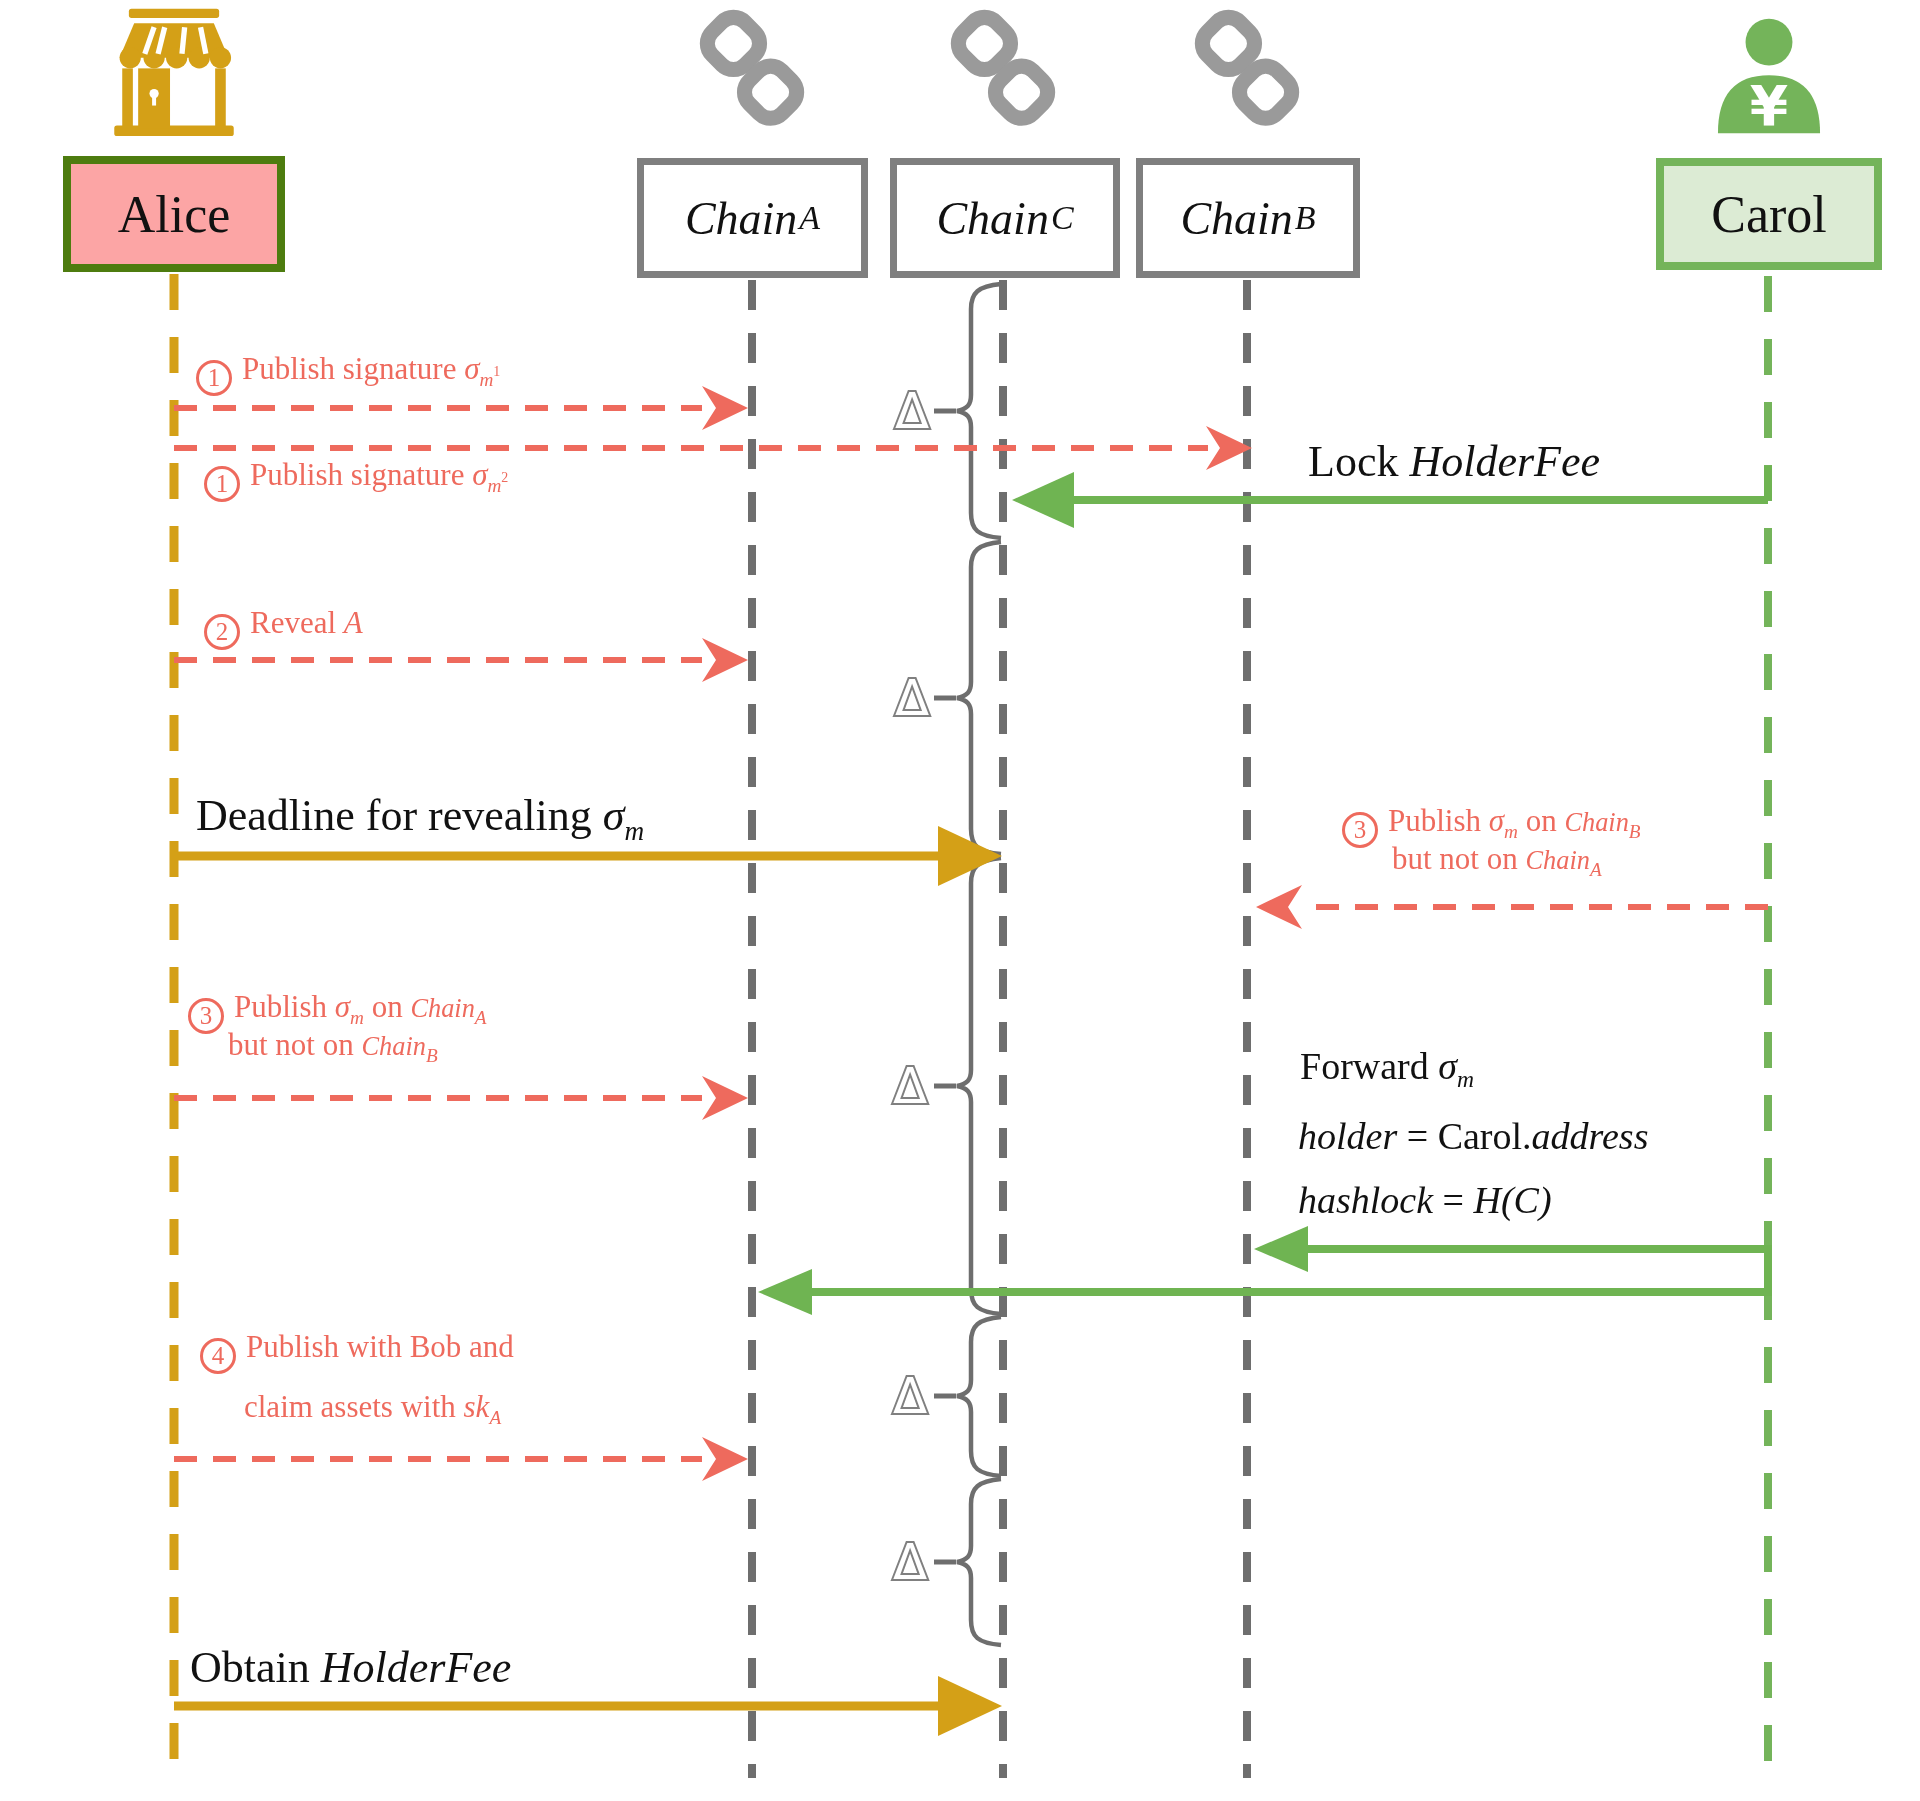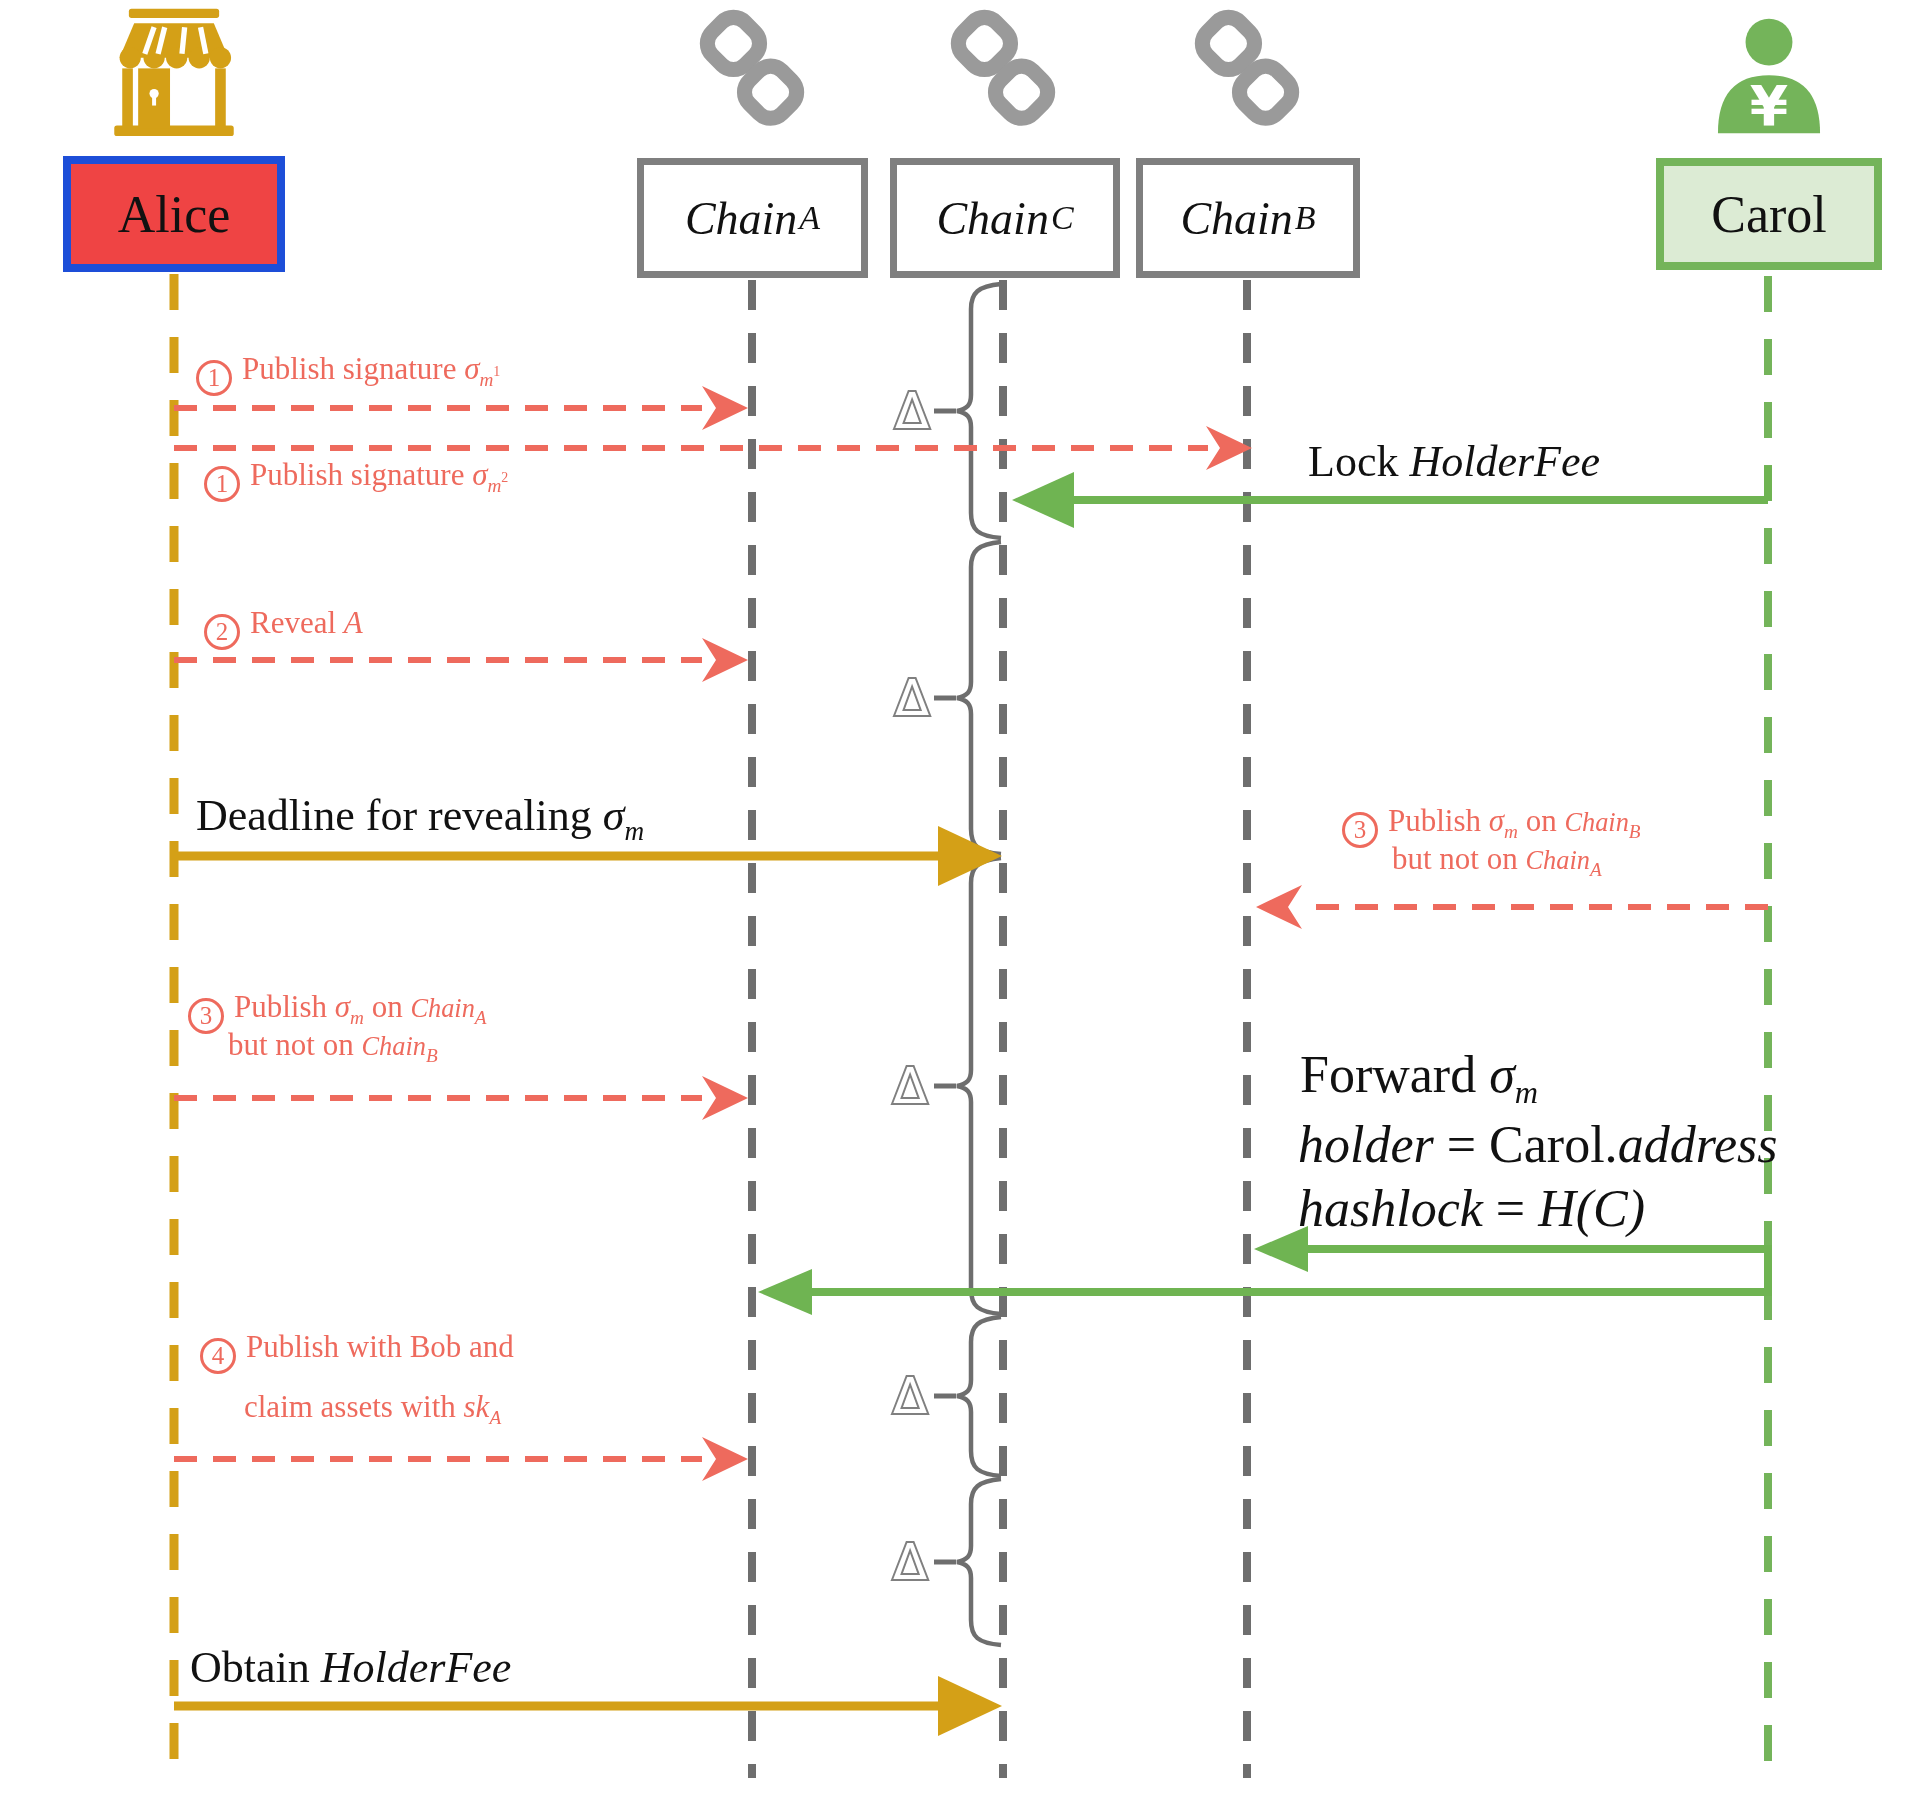--- a/index.html
+++ b/index.html
@@ -6,39 +6,39 @@
   #canvas{
     position:relative;width:1920px;height:1801px;background:#ffffff;
     font-family:"Liberation Serif",serif;color:#111111;overflow:hidden;
   }
   svg.overlay{position:absolute;left:0;top:0;z-index:1;}
   .hicon{position:absolute;z-index:2;}
   .hbox{
     position:absolute;z-index:2;display:flex;align-items:center;justify-content:center;
     background:#ffffff;box-sizing:border-box;white-space:nowrap;
   }
-  .hbox.gold{border:8px solid #1d4ed8;background:#ef4444;font-size:52px;}
+  .hbox.gold{border:8px solid #4d7c0f;background:#fca5a5;font-size:52px;}
   .hbox.green{border:8px solid #74B45A;background:#DCEBD4;font-size:52px;}
   .hbox.chain{border:7px solid #7F7F7F;background:#ffffff;font-size:46px;}
   .chain-name{font-style:italic;}
   .chain-sub{font-style:italic;font-size:34px;vertical-align:-14px;margin-left:2px;}
   .lbl{position:absolute;z-index:3;white-space:nowrap;line-height:1.1;}
   .red{color:#EE6A5D;font-size:31px;}
   .blk{color:#111111;}
   .it{font-style:italic;}
   .sb{font-size:0.62em;font-style:italic;vertical-align:-0.35em;}
   .sp{font-size:0.45em;vertical-align:0.25em;}
   .cs{font-size:0.85em;}
   .cn{
     box-sizing:border-box;display:inline-block;width:36px;height:36px;
     border:3px solid currentColor;border-radius:50%;text-align:center;
     line-height:30px;font-size:25px;margin-right:10px;vertical-align:-7px;
   }
   .f44{font-size:44px;}
-  .f40{font-size:52px;}
+  .f40{font-size:38px;}
 </style>
 </head>
 <body>
 
 <div id="canvas">
 
   <svg class="hicon" style="left:94px;top:6px" width="160" height="146" viewBox="0 0 120 110">
     <g fill="#D4A017">
       <rect x="26" y="2" width="68" height="7" rx="2"></rect>
       <path d="M30 13 L90 13 L101 39 L19 39 Z"></path>

